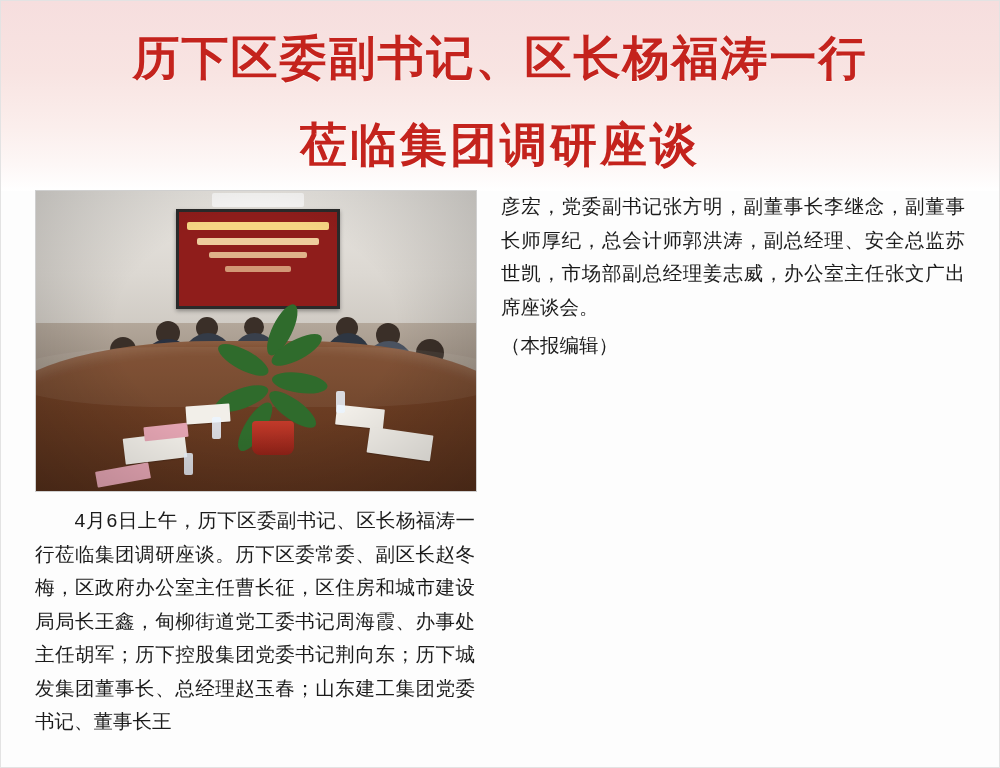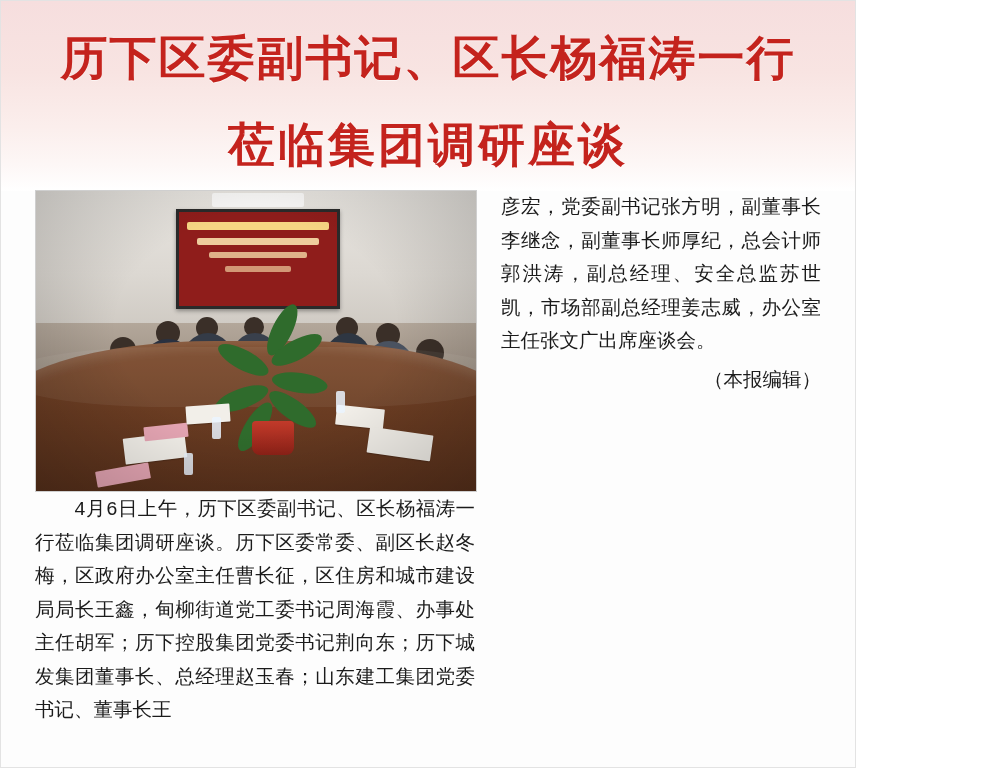--- a/index.html
+++ b/index.html
@@ -8,21 +8,21 @@
   }
   body {
     width: 1000px;
     height: 768px;
     background: #ffffff;
     font-family: "Liberation Serif", serif;
     overflow: hidden;
   }
   .page {
     position: relative;
-    width: 856px;
+    width: 1000px;
     height: 768px;
     box-sizing: border-box;
     background: #fdfdfd;
     border: 1px solid #e3e3e3;
   }
   
   .top-wash {
     position: absolute;
     left: 0; right: 0; top: 0;
     height: 190px;
@@ -178,32 +178,32 @@
   
   .bodytext {
     font-family: Liberation Mono, monospace;
     font-size: 19.5px;
     line-height: 1.72;
     color: #1b1b1b;
     text-align: justify;
     text-justify: inter-ideograph;
   }
   .col-left .bodytext {
-    margin-top: 2px;
+    margin-top: 14px;
   }
   .bodytext p {
     margin: 0;
     text-indent: 2em;
   }
   .bodytext p.noindent {
     text-indent: 0;
   }
   .signature {
     margin-top: 6px;
-    text-align: right;
+    text-align: left;
     font-family: "DejaVu Sans", sans-serif;
     font-size: 19.5px;
     color: #1b1b1b;
   }
 </style>
 </head>
 <body>
 
 <div class="page">
   <div class="top-wash"></div>

